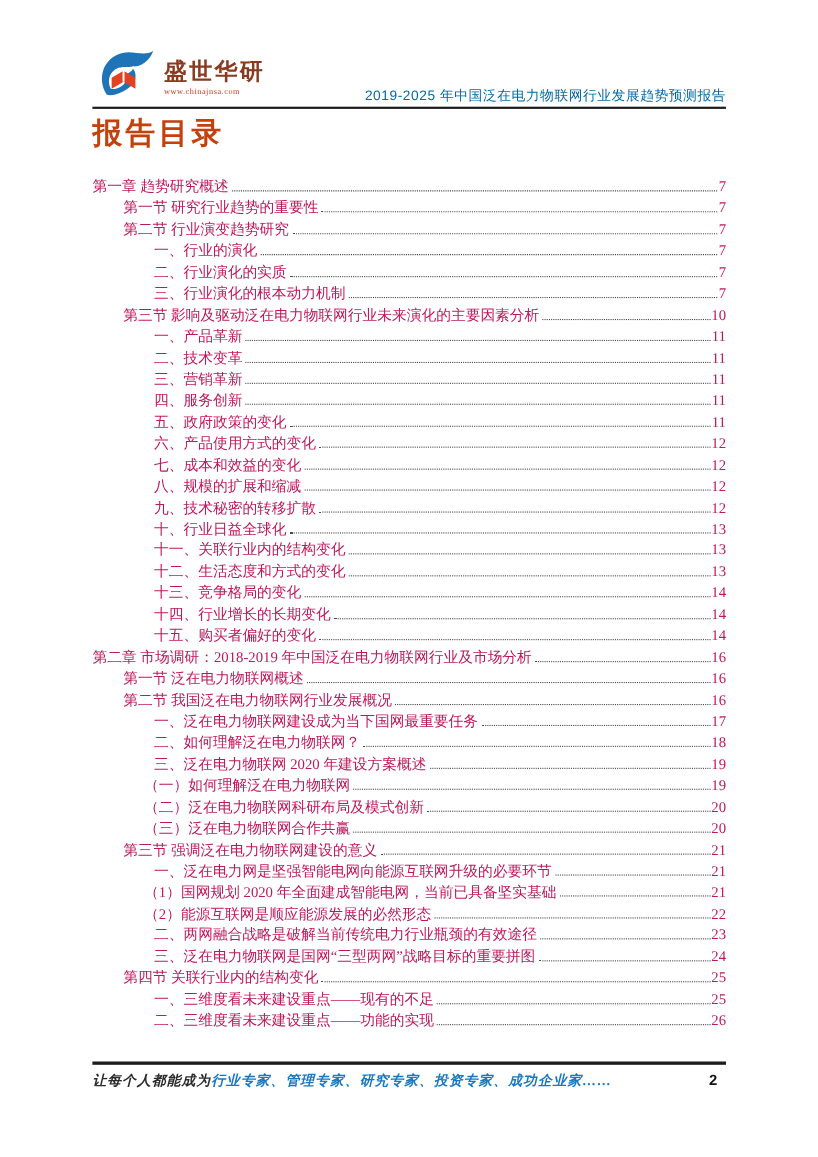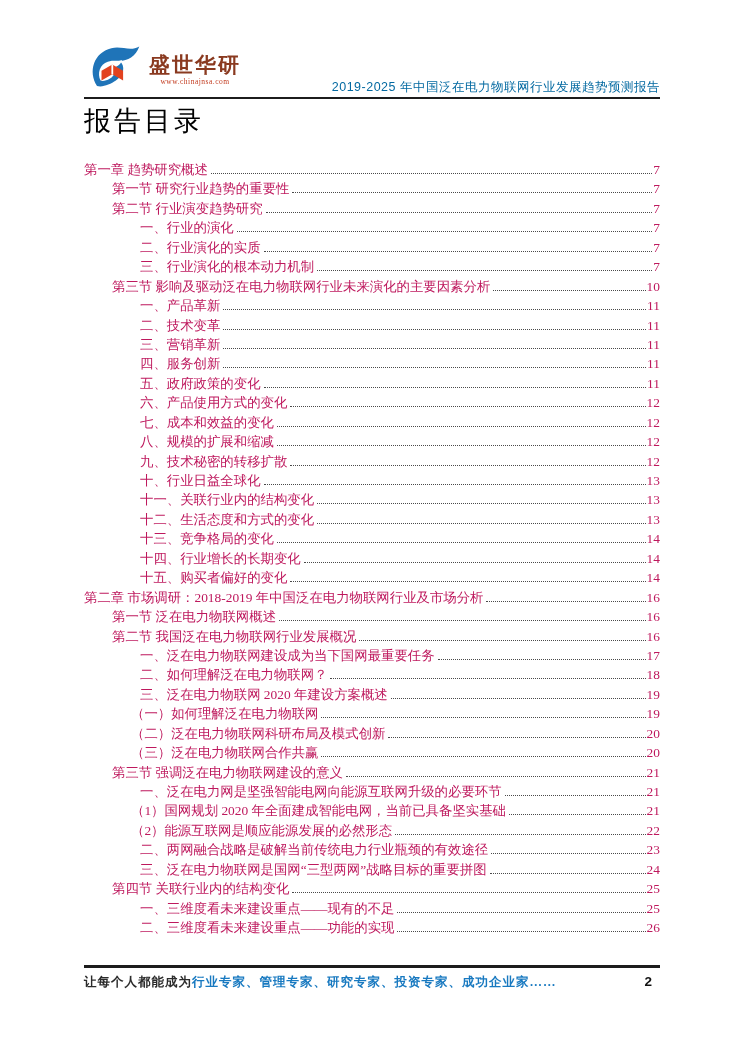--- a/index.html
+++ b/index.html
@@ -1,42 +1,42 @@
 <!DOCTYPE html>
 <html><head>
 <meta charset="utf-8">
 <style>
   html,body { margin:0; padding:0; background:#ffffff; }
   .page {
     position:relative; width:744px; height:1052px; background:#ffffff;
     font-family:"Liberation Serif", serif; overflow:hidden;
   }
   
-  .brand-row { position:absolute; left:88px; top:44px; display:flex; align-items:center; gap:7px;text-align:center; }
+  .brand-row { position:absolute; left:88px; top:44px; display:flex; align-items:center; gap:7px; }
   .brand-text { display:flex; flex-direction:column; line-height:1.05; }
   .brand-name { font-family:"Liberation Sans",sans-serif; font-weight:bold; font-size:21px; color:#8a3a20; letter-spacing:2px; }
   .brand-site { font-size:7.5px; color:#c23a1e; letter-spacing:.5px; margin-top:2px; }
   .report-title { position:absolute; right:84px; top:79px; font-family:"Liberation Sans",sans-serif; font-size:12.5px; color:#0369a1; letter-spacing:.5px; }
   .rule-top { position:absolute; left:84px; right:84px; top:97px; height:2px; background:#1c1c1c; }
   
-  .page-title { position:absolute; left:84px; top:103px; font-family:"Liberation Sans",sans-serif; font-weight:400; font-size:27px; color:#000000; letter-spacing:3px; }
+  .page-title { position:absolute; left:84px; top:103px; font-family:"Liberation Sans",sans-serif; font-weight:700; font-size:27px; color:#c2410c; letter-spacing:3px; }
   
   .toc { position:absolute; left:84px; right:84px; top:161px; }
   .toc-row { display:flex; align-items:baseline; height:19.45px; font-size:13.4px; color:#be185d; }
   .lvl-0 { padding-left:0; }
   .lvl-1 { padding-left:28px; }
   .lvl-2 { padding-left:56px; }
   .lvl-3 { padding-left:47px; }
   .toc-label { white-space:nowrap; }
   .toc-leader { flex:1; border-bottom:1.6px dotted #4a4a4a; margin:0 1px 3px 3px; min-width:10px; }
   .toc-page { white-space:nowrap; }
   
   .rule-bottom { position:absolute; left:84px; right:84px; top:965px; height:2.5px; background:#1c1c1c; }
   .footer { position:absolute; left:84px; right:84px; top:974px; display:flex; justify-content:space-between; align-items:flex-start; }
-  .slogan { font-weight:bold; font-size:12.5px; color:#2b2b2b; letter-spacing:1px; }
+  .slogan { font-style:italic; font-weight:bold; font-size:12.5px; color:#2b2b2b; letter-spacing:1px; }
   .slogan .hl { color:#1879c0; }
   .page-num { font-family:"Liberation Sans",sans-serif; font-weight:bold; font-size:13.5px; color:#111; padding-right:8px; }
 </style>
 </head>
 <body>
 
 <div class="page">
 
   <div class="brand-row">
     <span>

